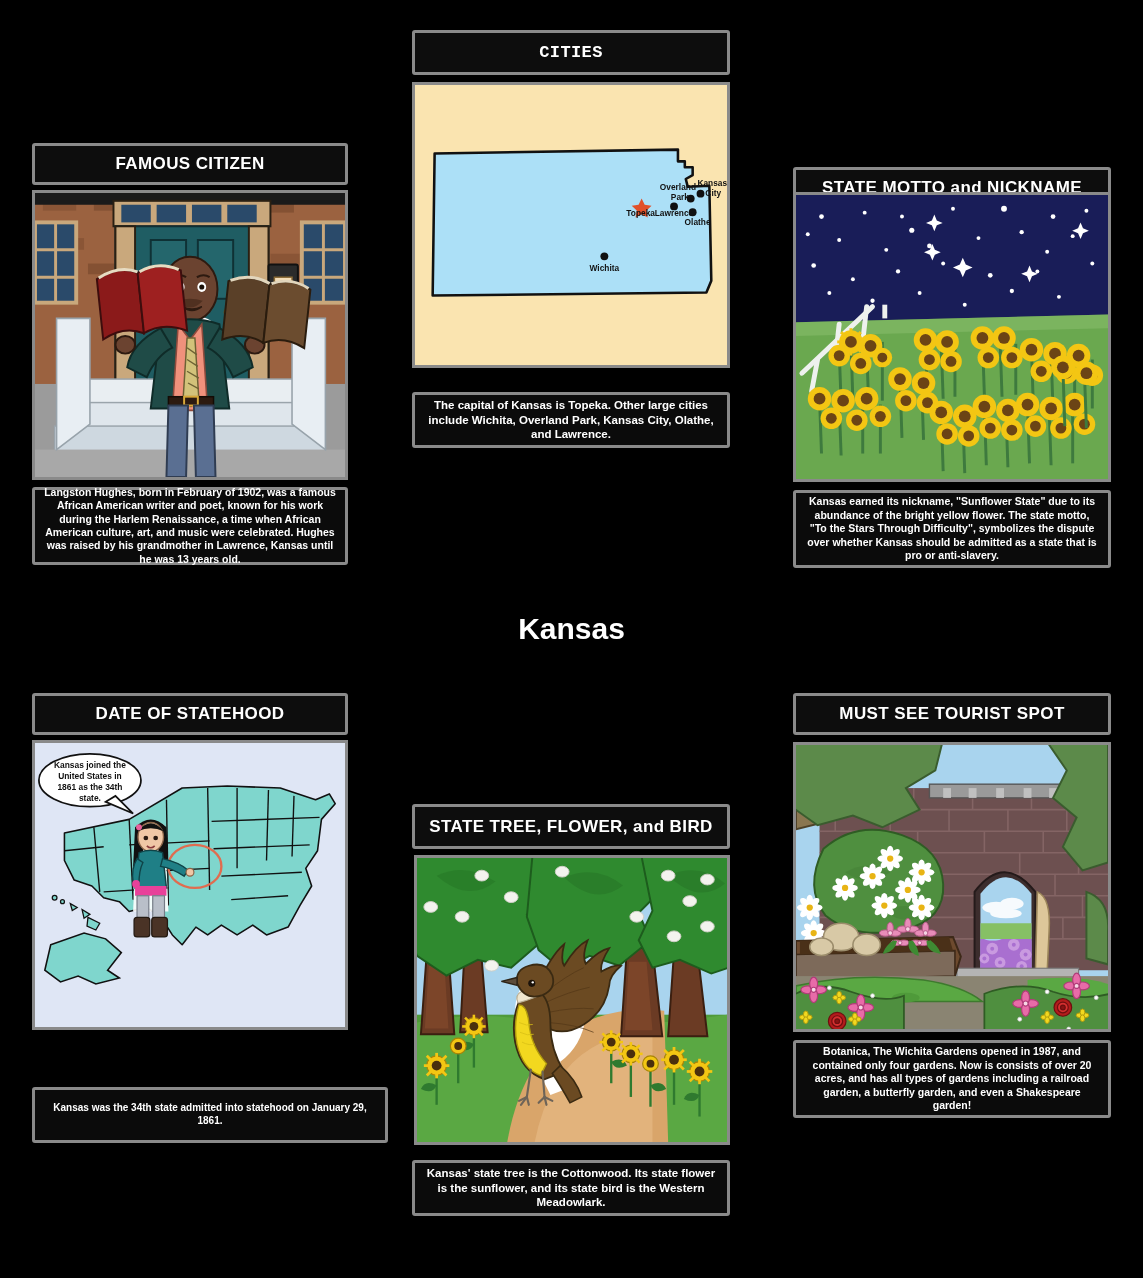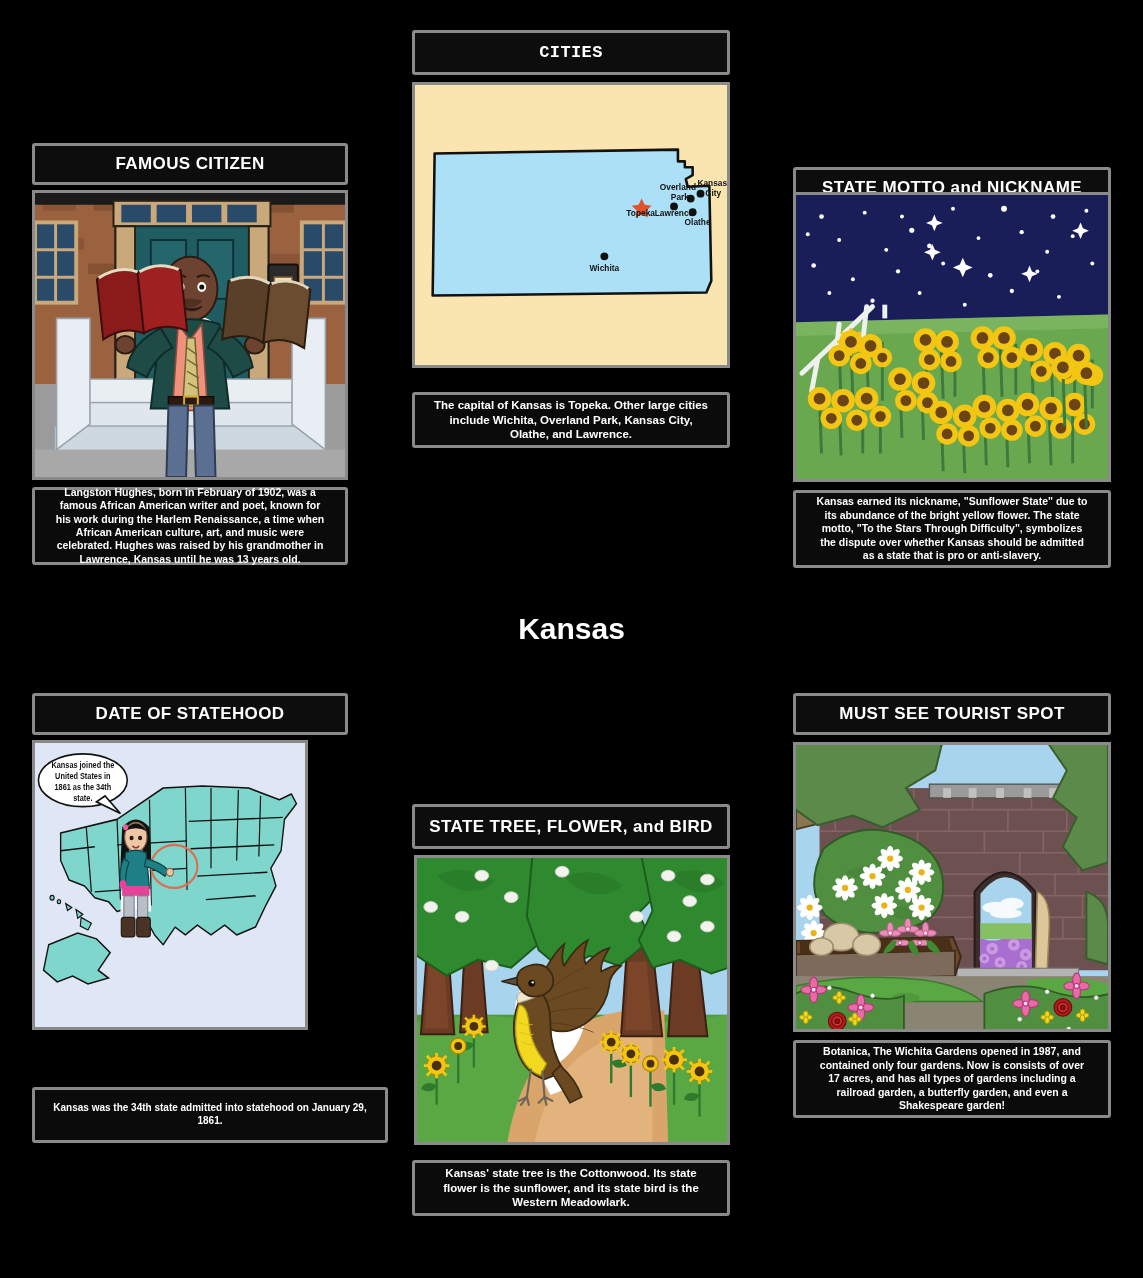--- a/index.html
+++ b/index.html
@@ -26,21 +26,21 @@
   .cap-box {
     position: absolute;
     background: #0b0b0b;
     border: 3px solid #8a8a8a;
     border-radius: 3px;
     display: flex; align-items: center; justify-content: center;
     color: #ffffff;
     font-weight: bold;
     text-align: center;
     line-height: 1.28;
-    padding: 6px 17px;
+    padding: 6px 9px;
   }
   .art {
     position: absolute;
     border: 3px solid #8a8a8a;
     overflow: hidden;
     background: #111;
   }
   .art > svg { display:block; width:100%; height:100%; }
 
   .center-title {
@@ -519,21 +519,21 @@
       </g>
     </svg>
   </div>
 
   <div class="cap-box" style="left:793px; top:490px; width:318px; height:78px; font-size:10.5px;">Kansas earned its nickname, "Sunflower State" due to its abundance of the bright yellow flower. The state motto, "To the Stars Through Difficulty", symbolizes the dispute over whether Kansas should be admitted as a state that is pro or anti-slavery.</div>
 
   <div class="center-title" style="top:612px;">Kansas</div>
 
   <div class="title-box" style="left:32px; top:693px; width:316px; height:42px; font-size:17px;">DATE OF STATEHOOD</div>
 
-  <div class="art" style="left:32px; top:740px; width:276px; height:290px;">
+  <div class="art" style="left:32px; top:740px; width:316px; height:290px;">
     <svg viewBox="0 0 316 290" preserveAspectRatio="none">
       <rect x="0" y="0" width="316" height="290" fill="#dfe6f5"></rect>
 
       <g fill="#7fd6cd" stroke="#111" stroke-width="1.6" stroke-linejoin="round">
         <path d="M30 92 L96 78 L150 46 L196 44 L250 46 L286 58 L300 52 L306 62 L292 78 L288 110
                  L276 128 L282 146 L270 166 L258 188 L236 196 L222 186 L206 196 L190 186 L176 196
                  L164 188 L150 206 L140 196 L126 174 L112 168 L96 172 L86 162 L70 158 L58 146
                  L40 140 L30 120 Z"></path>
       </g>
 
@@ -1179,15 +1179,15 @@
             <circle cx="78" cy="256" r="2"></circle>
             <circle cx="228" cy="280" r="2"></circle>
           <circle cx="256" cy="252" r="2"></circle>
             <circle cx="306" cy="258" r="2"></circle>
             <circle cx="278" cy="290" r="2"></circle>
         </g>
       </g>
     </svg>
   </div>
 
-  <div class="cap-box" style="left:793px; top:1040px; width:318px; height:78px; font-size:10.5px;">Botanica, The Wichita Gardens opened in 1987, and contained only four gardens. Now is consists of over 17 acres, and has all types of gardens including a railroad garden, a butterfly garden, and even a Shakespeare garden!</div>
+  <div class="cap-box" style="left:793px; top:1040px; width:318px; height:78px; font-size:10.5px;">Botanica, The Wichita Gardens opened in 1987, and contained only four gardens. Now is consists of over 20 acres, and has all types of gardens including a railroad garden, a butterfly garden, and even a Shakespeare garden!</div>
 
 </div>
 
 </body></html>

